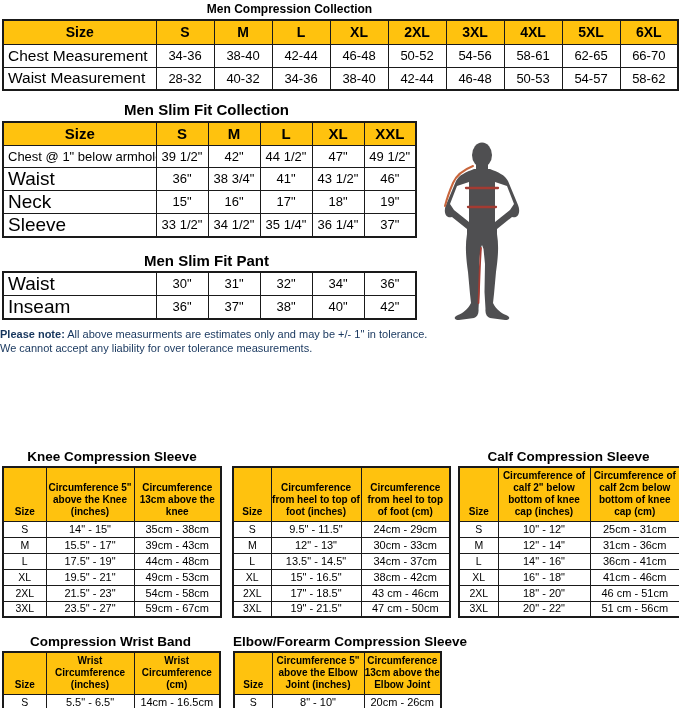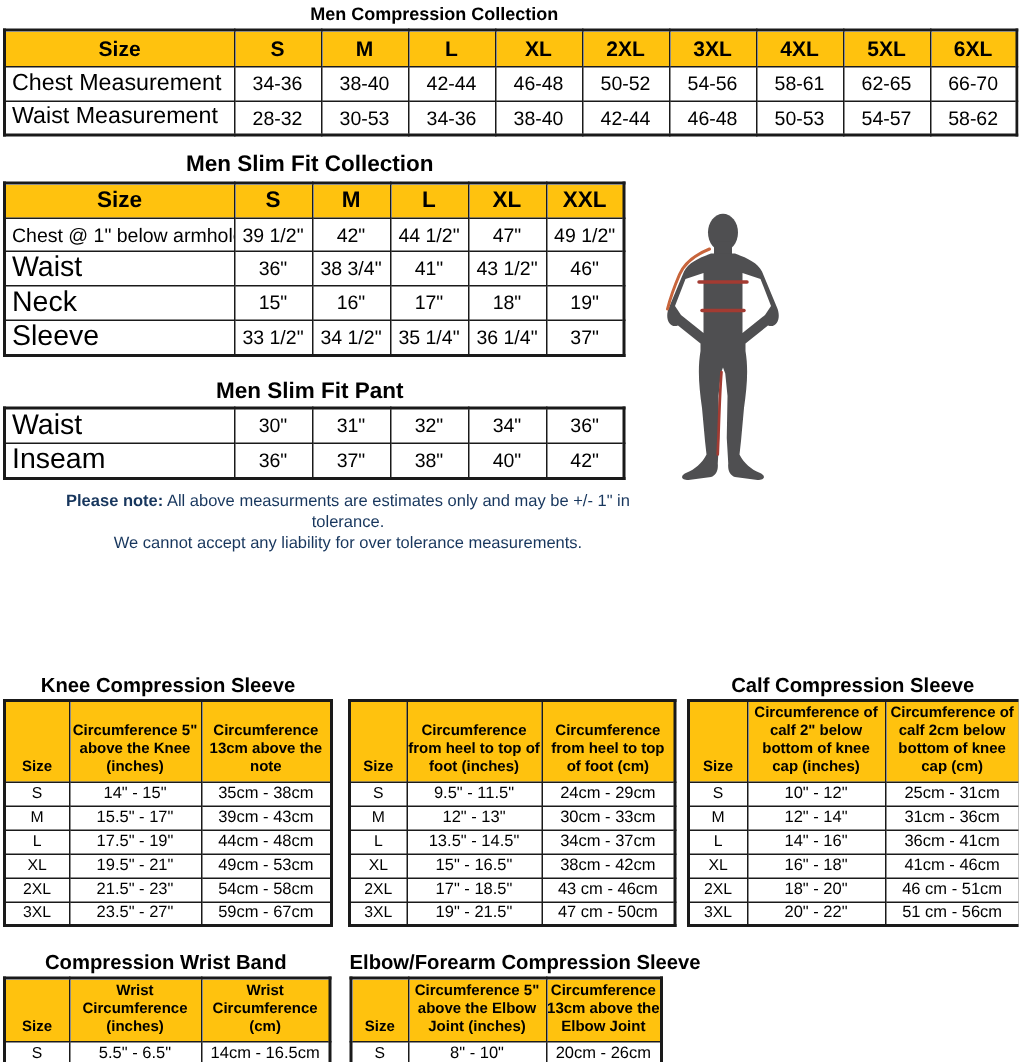--- a/index.html
+++ b/index.html
@@ -32,22 +32,22 @@
   .big td{height:23px;font-size:13px;}
   .big td:first-child{text-align:left;padding-left:4px;font-size:15.5px;}
 
   .mid{position:relative;margin-top:7px;min-height:340px;}
   .slim,.pant{width:413px;margin-left:2px;}
   .slim th{height:23px;font-size:15px;}
   .slim td,.pant td{height:22px;font-size:13px;}
   .slim td:first-child,.pant td:first-child{text-align:left;padding-left:4px;font-size:19px;}
   .slim tbody tr:first-child td:first-child{font-size:13px;}
 
-  .note{width:432px;text-align:center;font-size:11px;line-height:1.3;
-        color:var(--note-text,#17365D);margin:7px 0 0;padding-left:32px;}
+  .note{width:432px;text-align:left;font-size:11px;line-height:1.3;
+        color:var(--note-text,#17365D);margin:7px 0 0;}
   .note b{font-weight:bold;}
 
   .figure{position:absolute;left:441px;top:40px;width:82px;height:184px;}
 
   .small th{font-size:10px;vertical-align:bottom;padding:1px 0 3px;line-height:1.2;white-space:normal;}
   .small td{font-size:11px;line-height:13px;}
   .small td:first-child{font-size:10.5px;}
   .r1 thead tr{height:54px;} .r1 tbody tr{height:16px;}
   .r2 thead tr{height:42px;} .r2 tbody tr{height:17px;}
 
@@ -108,21 +108,21 @@
           <td>46-48</td>
           <td>50-52</td>
           <td>54-56</td>
           <td>58-61</td>
           <td>62-65</td>
           <td>66-70</td>
         </tr>
         <tr>
           <td>Waist Measurement</td>
           <td>28-32</td>
-          <td>30-53</td>
+          <td>40-32</td>
           <td>34-36</td>
           <td>38-40</td>
           <td>42-44</td>
           <td>46-48</td>
           <td>50-53</td>
           <td>54-57</td>
           <td>58-62</td>
         </tr>
       </tbody>
     </table>
@@ -245,21 +245,21 @@
       <table class="small r1">
         <colgroup>
             <col style="width:43px">
             <col style="width:88px">
             <col style="width:87px">
           </colgroup>
       <thead>
             <tr>
               <th>Size</th>
               <th>Circumference 5" above the Knee (inches)</th>
-              <th>Circumference 13cm above the note</th>
+              <th>Circumference 13cm above the knee</th>
             </tr>
           </thead>
           <tbody>
             <tr>
               <td>S</td>
               <td>14" - 15"</td>
               <td>35cm - 38cm</td>
             </tr>
             <tr>
               <td>M</td>

